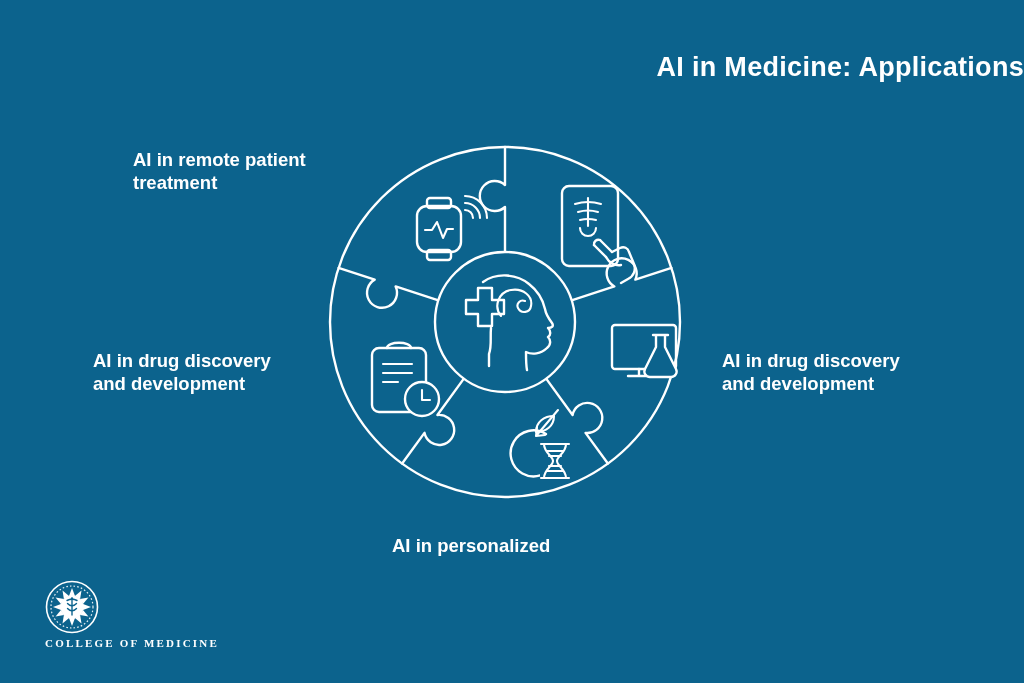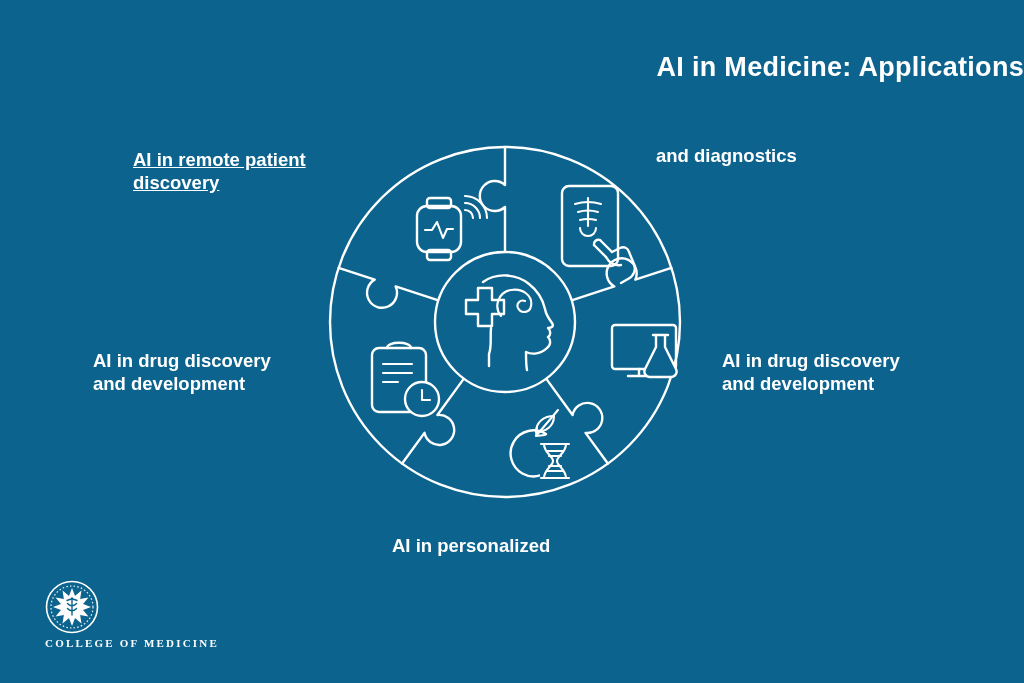--- a/index.html
+++ b/index.html
@@ -6,21 +6,21 @@
   .canvas{
     position:relative;width:1024px;height:683px;background:#0c638d;
     font-family:"Liberation Sans",sans-serif;color:#ffffff;overflow:hidden;
   }
   .title{
     position:absolute;left:0;right:0;top:52px;text-align:right;
     font-size:27px;font-weight:bold;letter-spacing:.3px;margin:0;
   }
   .callout{position:absolute;font-size:18.5px;font-weight:bold;line-height:1.26;}
   .callout span{display:block;}
-  #co-remote{left:133px;top:148px;text-decoration:underline;}
+  #co-remote{left:133px;top:148px;}
   #co-imaging{left:656px;top:144px;}
   #co-drug-left{left:93px;top:349px;}
   #co-drug-right{left:722px;top:349px;}
   #co-personalized{left:392px;top:534px;width:256px;text-align:left;}
   svg.diagram{position:absolute;left:0;top:0;}
   .stroke{fill:none;stroke:#ffffff;stroke-width:2.4;stroke-linecap:round;stroke-linejoin:round;}
   .thin{stroke-width:2.1;}
   .bgfill{fill:#0c638d;stroke:#ffffff;stroke-width:2.4;stroke-linejoin:round;}
   .logo{position:absolute;left:45px;top:580px;width:210px;}
   .logo-row{display:flex;align-items:flex-start;}
@@ -111,24 +111,23 @@
       <rect class="stroke" x="0" y="6" width="54" height="64" rx="7"></rect>
       <path class="stroke" d="M15 6 c0 -7 24 -7 24 0"></path>
       <path class="stroke thin" d="M11 22 H40 M11 31 H40 M11 40 H26"></path>
       <circle class="bgfill" cx="50" cy="57" r="17"></circle>
       <path class="stroke thin" d="M50 48 V58 H58"></path>
     </g>
   </svg>
 
   <div class="callout" id="co-remote">
     <span>AI in remote patient</span>
-    <span>discovery</span>
+    <span>treatment</span>
   </div>
   <div class="callout" id="co-imaging">
-    <span>and diagnostics</span>
   </div>
   <div class="callout" id="co-drug-left">
     <span>AI in drug discovery</span>
     <span>and development</span>
   </div>
   <div class="callout" id="co-drug-right">
     <span>AI in drug discovery</span>
     <span>and development</span>
   </div>
   <div class="callout" id="co-personalized">

